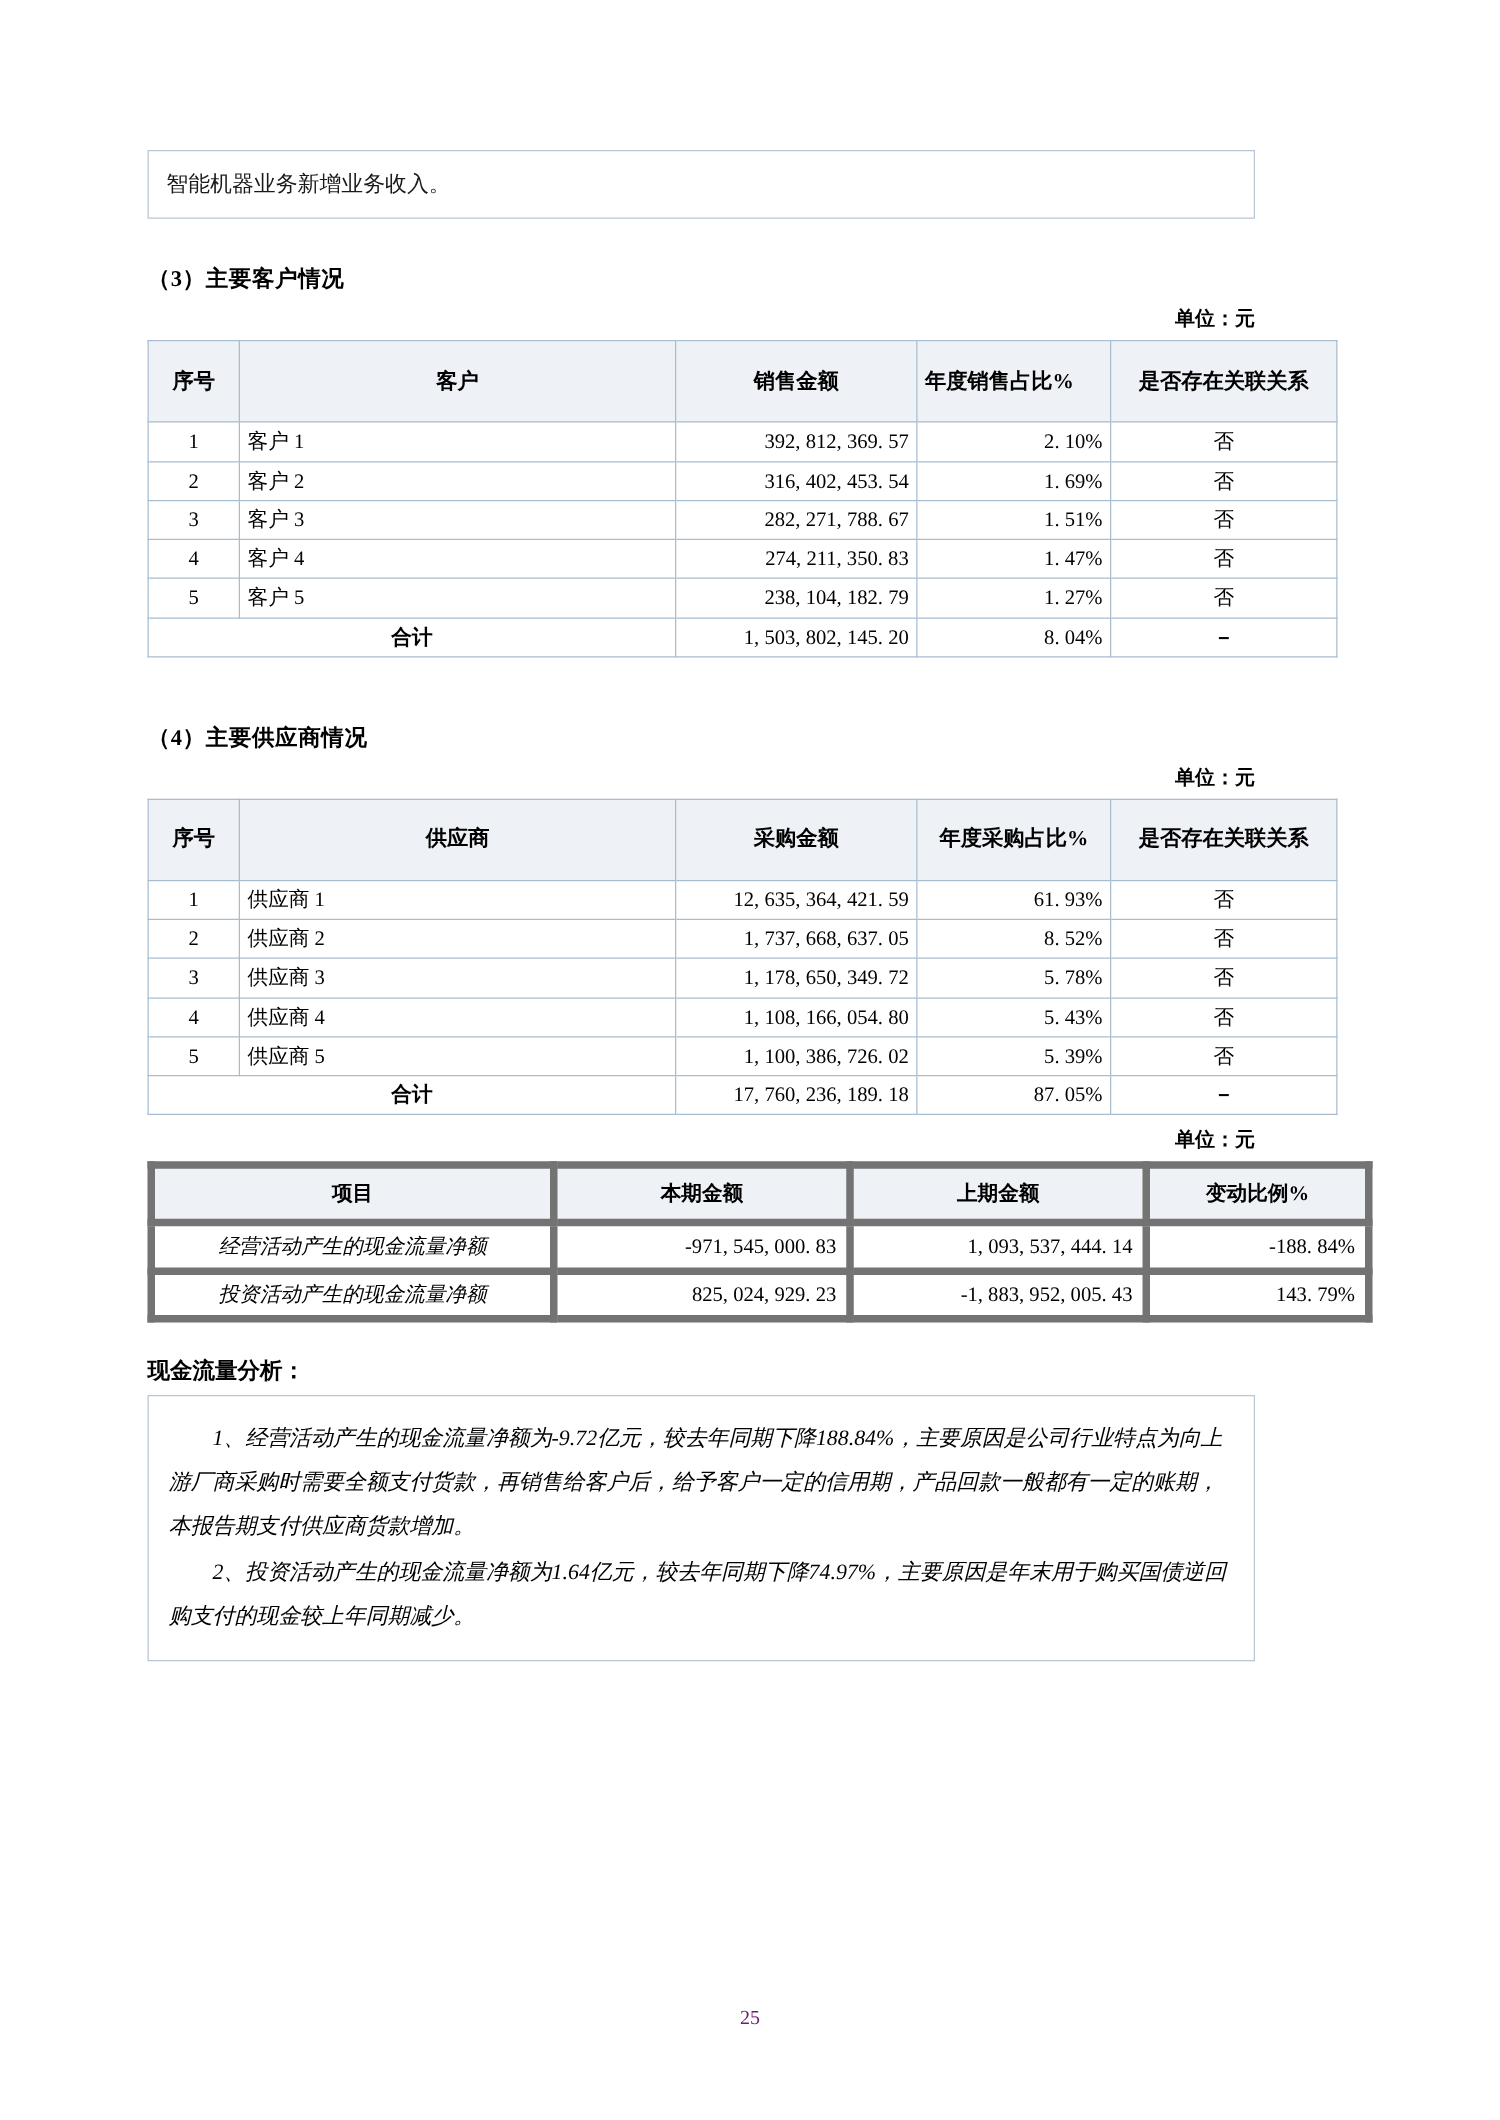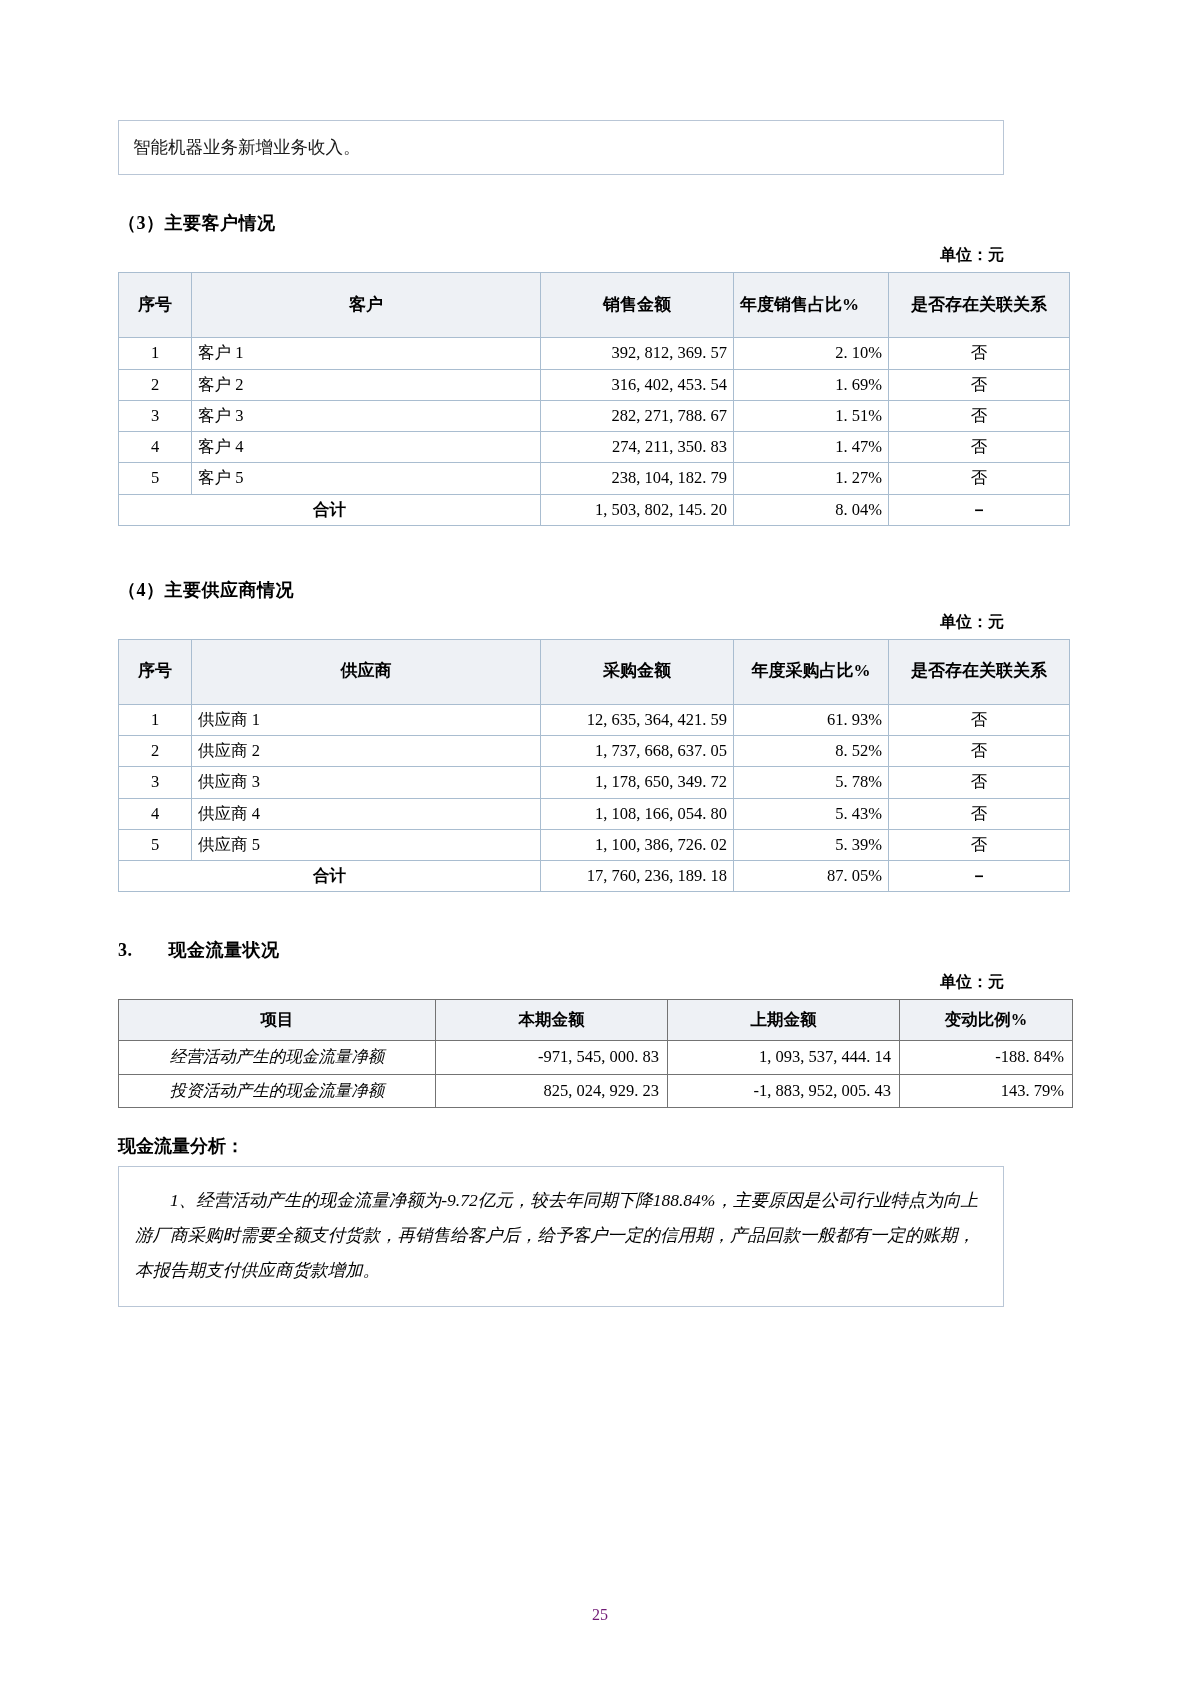--- a/index.html
+++ b/index.html
@@ -88,21 +88,21 @@
   .row-h { height: 30px; }
 
   
   table.cash {
     border-collapse: collapse;
     width: 886px;
     table-layout: fixed;
     font-size: 16.5px;
   }
   table.cash th, table.cash td {
-    border: 1px solid #737373;
+    border: 6px solid #737373;
     padding: 5px 8px;
     line-height: 1.35;
   }
   table.cash thead th {
     background: #eef1f5;
     font-weight: bold;
     text-align: center;
     height: 30px;
   }
   .cf-item { width: 300px; text-align: center; font-style: italic; }
@@ -257,25 +257,20 @@
       </tr>
       <tr class="row-h total">
         <td class="total-label" colspan="2">合计</td>
         <td class="c-amt">17, 760, 236, 189. 18</td>
         <td class="c-pct">87. 05%</td>
         <td class="c-rel">－</td>
       </tr>
     </tbody>
   </table>
 
-  <div class="section-title" style="margin-top:46px;">
-    <span class="num">3.</span>
-    <span style="display:inline-block;width:26px;"></span>
-    <span>现金流量状况</span>
-  </div>
   <div class="unit-line">单位：元</div>
 
   <table class="cash">
     <thead>
       <tr>
         <th class="cf-item" style="font-style:normal;">项目</th>
         <th class="cf-cur" style="text-align:center;">本期金额</th>
         <th class="cf-prev" style="text-align:center;">上期金额</th>
         <th class="cf-chg" style="text-align:center;">变动比例%</th>
       </tr>
@@ -292,17 +287,18 @@
         <td class="cf-cur">825, 024, 929. 23</td>
         <td class="cf-prev">-1, 883, 952, 005. 43</td>
         <td class="cf-chg">143. 79%</td>
       </tr>
     </tbody>
   </table>
 
   <div class="analysis-title">现金流量分析：</div>
   <div class="analysis-box">
     <p>1、经营活动产生的现金流量净额为-9.72亿元，较去年同期下降188.84%，主要原因是公司行业特点为向上游厂商采购时需要全额支付货款，再销售给客户后，给予客户一定的信用期，产品回款一般都有一定的账期，本报告期支付供应商货款增加。</p>
+    <p>2、投资活动产生的现金流量净额为1.64亿元，较去年同期下降74.97%，主要原因是年末用于购买国债逆回购支付的现金较上年同期减少。</p>
   </div>
 
   <div class="page-number">25</div>
 
 </div>
 
 </body></html>

